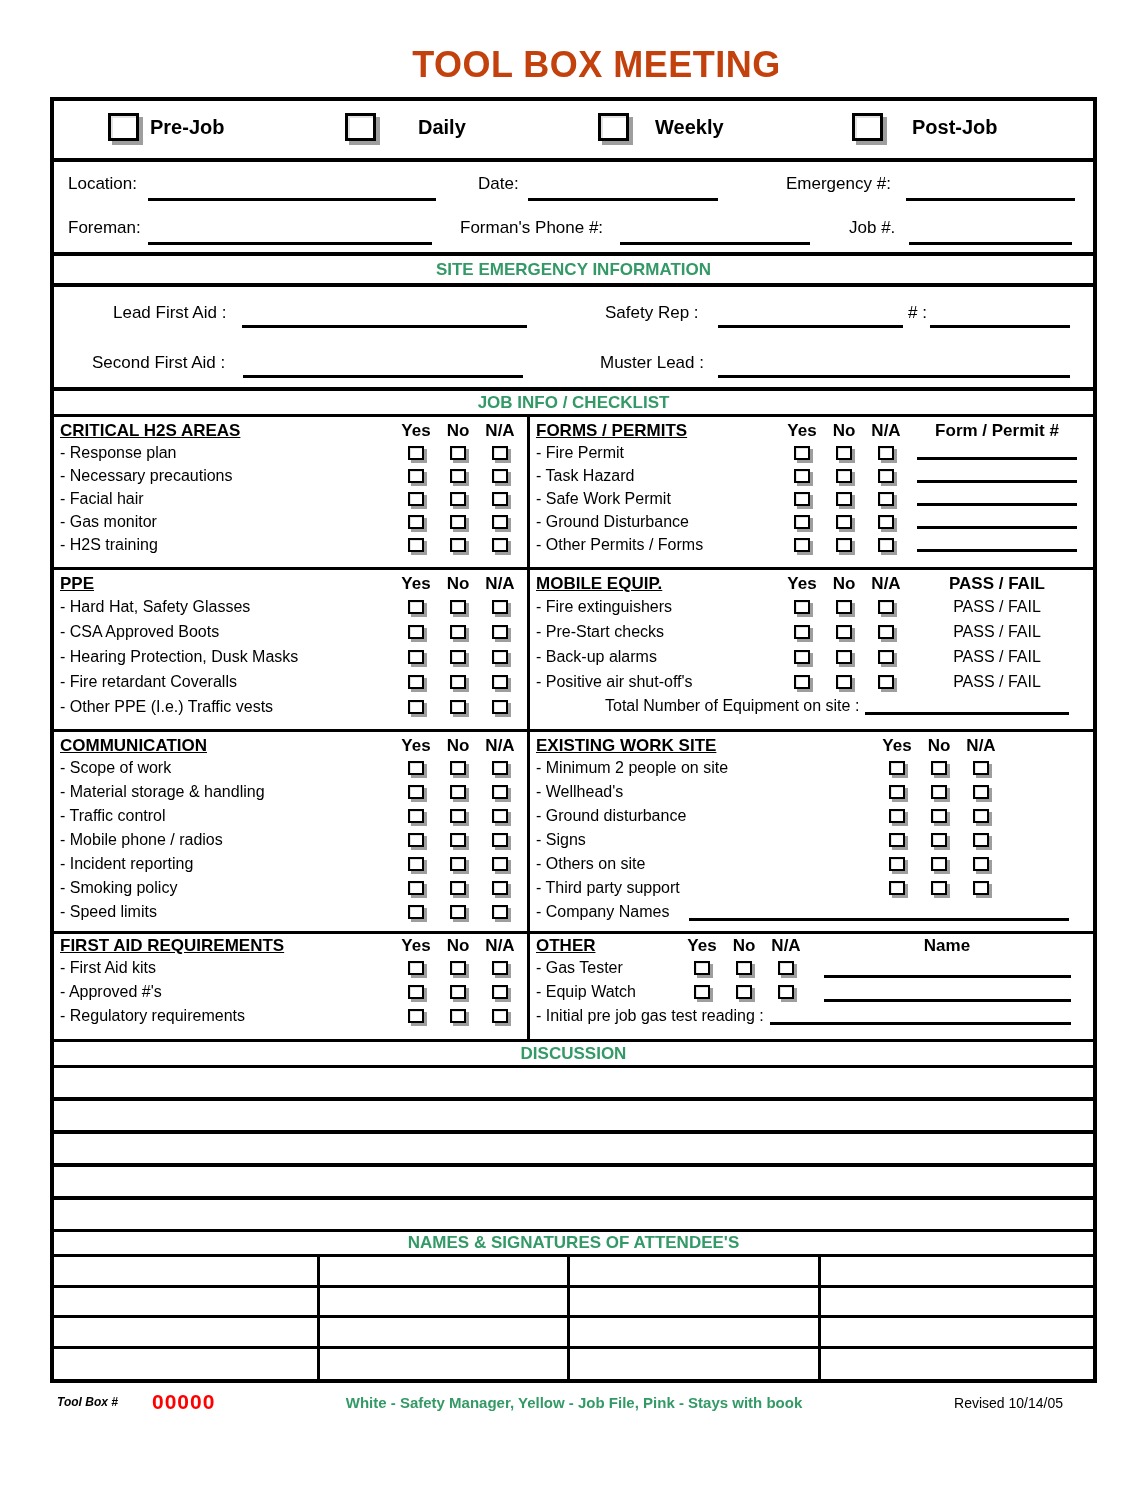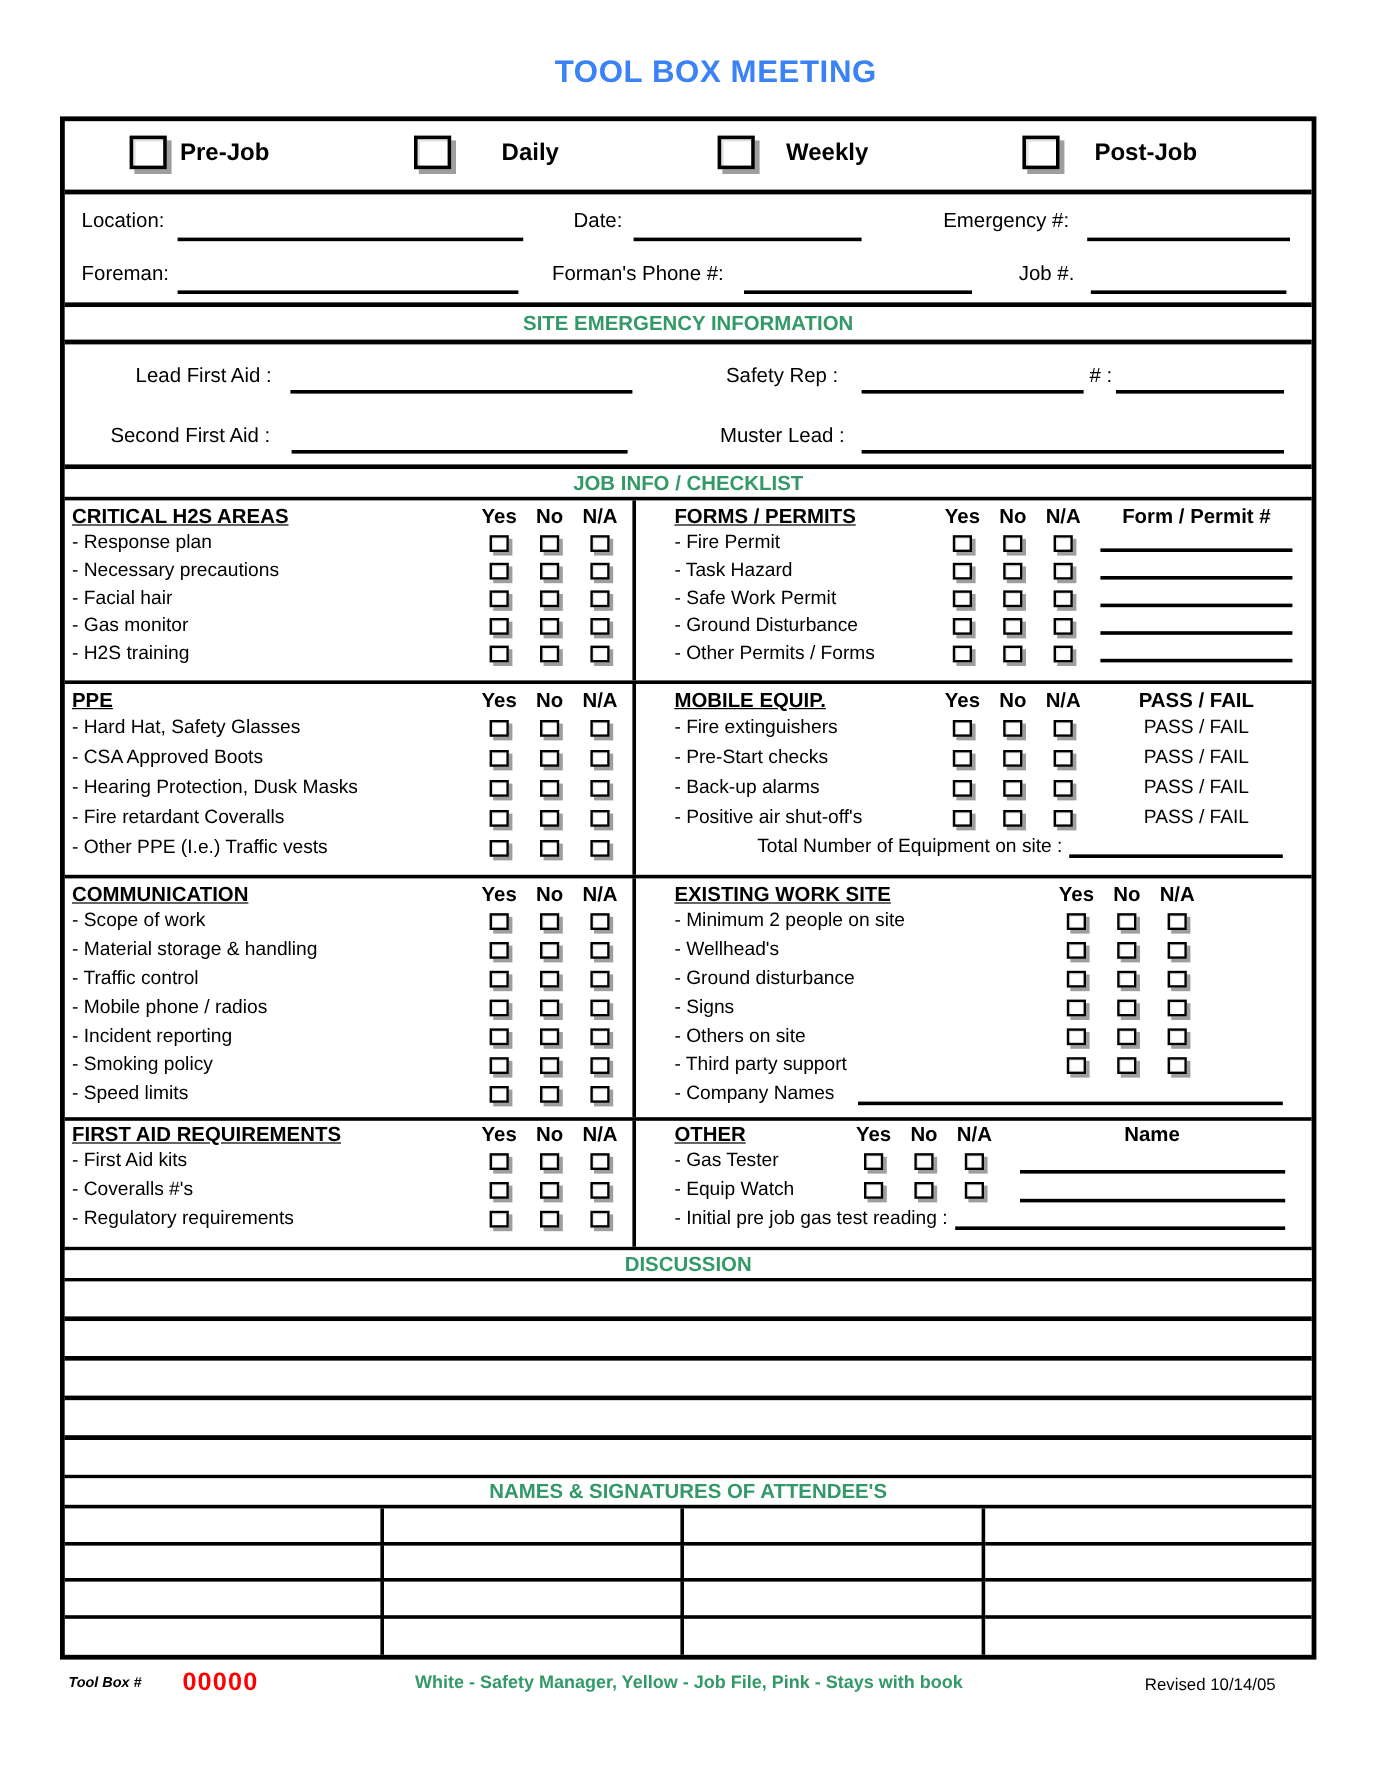--- a/index.html
+++ b/index.html
@@ -3,22 +3,22 @@
 <meta charset="utf-8">
 <style>
   * { margin:0; padding:0; box-sizing:border-box; }
   html,body { background:#fff; }
   body {
     width:1148px; height:1485px; position:relative; overflow:hidden;
     font-family:"Liberation Sans", sans-serif; color:#000;
   }
   .page-title {
     position:absolute; top:44px; left:0; width:100%;
-    text-align:center; font-size:26px; font-weight:bold;
-    color:#3b82f6; letter-spacing:0.5px;padding-left:45px;
+    text-align:center; font-size:36px; font-weight:bold;
+    color:#c2410c; letter-spacing:0.5px;padding-left:45px;
   }
   .form {
     position:absolute; left:50px; top:97px; width:1047px; height:1286px;
     border:4px solid #000; display:flex; flex-direction:column; background:#fff;
   }
   .hr3 { height:3px; background:#000; flex:none; }
   .hr4 { height:4px; background:#000; flex:none; }
 
   
   .type-row { height:57px; position:relative; flex:none; }
@@ -34,21 +34,21 @@
   .abs-block span.lbl { position:absolute; white-space:nowrap; }
   .abs-block span.fld { position:absolute; height:3px; background:#000; }
 
   .gbar {
     flex:none; display:flex; align-items:center; justify-content:center;
     color:#339966; font-weight:bold; font-size:17px; background:#fff;
   }
   .h27 { height:27px; } .h23 { height:23px; } .h22 { height:22px; }
 
   
-  .sect { display:flex; flex:none;gap:26px; }
+  .sect { display:flex; flex:none; }
   .cell-l { width:476px; border-right:3px solid #000; padding-top:2px; }
   .cell-r { flex:1; padding-top:2px; }
   .sec-head { display:flex; align-items:baseline; padding:2px 6px 0 6px; font-weight:bold; font-size:17px; }
   .sec-title { flex:1; text-decoration:underline; white-space:nowrap; }
   .colh { width:42px; text-align:center; flex:none; }
   .extra-h { width:180px; text-align:center; flex:none; }
   .name-h { flex:1; text-align:center; }
   .spacer85 { width:85px; flex:none; }
   .olabel { width:145px; flex:none; }
 
@@ -657,21 +657,21 @@
               <span class="cb"></span>
             </span>
           <span class="cbcol">
               <span class="cb"></span>
             </span>
           <span class="cbcol">
               <span class="cb"></span>
             </span>
         </div>
           <div class="item">
-          <span class="item-label">- Coveralls #'s</span>
+          <span class="item-label">- Approved #'s</span>
           <span class="cbcol">
               <span class="cb"></span>
             </span>
           <span class="cbcol">
               <span class="cb"></span>
             </span>
           <span class="cbcol">
               <span class="cb"></span>
             </span>
         </div>

